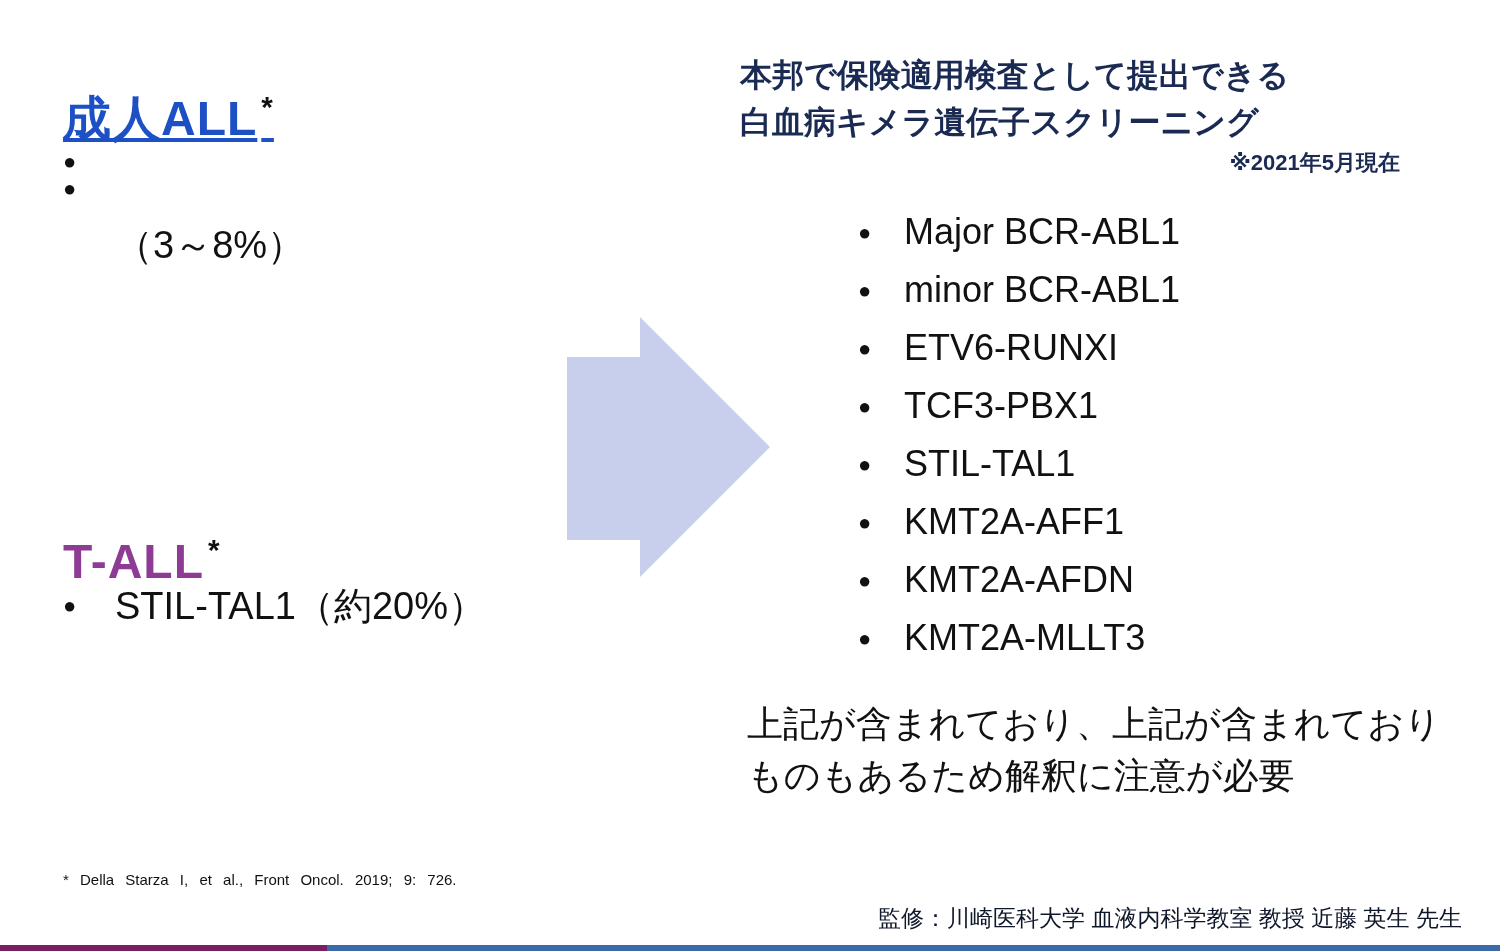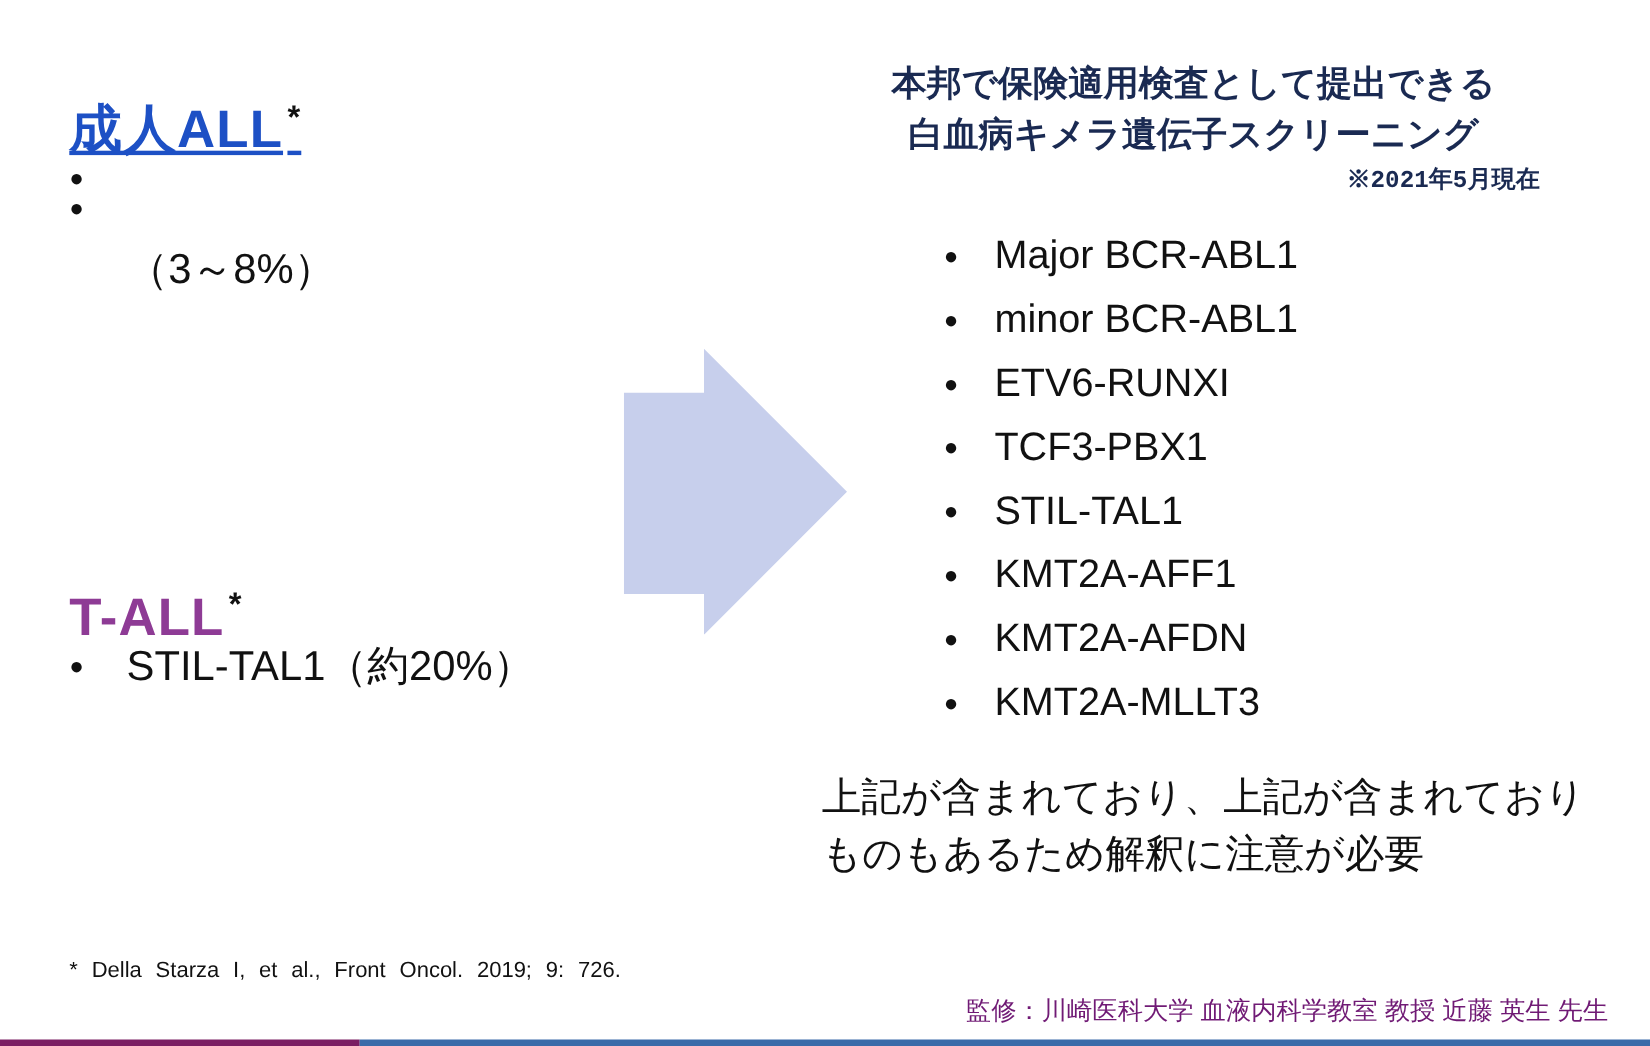--- a/index.html
+++ b/index.html
@@ -57,21 +57,21 @@
   .left-list li { margin-bottom: 27px; }
   .left-list .dot { top: 0px; }
 
   .tall-list { left: 63px; top: 578px; font-size: 38px; line-height: 56px; }
   .tall-list .dot { top: 0px; }
 
   .footnote {
     position: absolute;
     left: 63px;
     top: 871px;
-    font-size: 20px;
+    font-size: 15px;
     word-spacing: 7px;
     color: #111111;
   }
 
   
   .arrow {
     position: absolute;
     left: 567px;
     top: 317px;
     width: 203px;
@@ -79,57 +79,56 @@
     background: #c7cfec;
     clip-path: polygon(0 40px, 73px 40px, 73px 0, 100% 50%, 73px 100%, 73px 223px, 0 223px);
   }
 
   
   .right-title {
     position: absolute;
     left: 740px;
     top: 52px;
     width: 690px;
-    text-align: center;
+    text-align: left;
     font-size: 32px;
     font-weight: bold;
     color: #1a2a52;
     line-height: 47px;
   }
   .date-note {
     position: absolute;
     left: 1000px;
     top: 148px;
     width: 400px;
     text-align: right;
     font-size: 22px;
     font-weight: bold;
     color: #1a2a52;
-    font-family: Liberation Mono, monospace;
   }
 
   .gene-list { left: 858px; top: 203px; font-size: 36px; line-height: 58px; }
   .gene-list li { padding-left: 46px; }
   .gene-list .dot { top: 1px; }
 
   .caution {
     position: absolute;
     left: 747px;
     top: 698px;
     font-size: 36px;
     line-height: 52px;
     color: #111111;
   }
 
   .supervisor {
     position: absolute;
     right: 38px;
     top: 903px;
     font-size: 23px;
-    color: #701a75;
+    color: #0f172a;
   }
 
   
   .bar { position: absolute; bottom: 0; height: 6px; }
   .bar-purple { left: 0; width: 327px; background: #7b1e63; }
   .bar-blue   { left: 327px; width: 1173px; background: #3a6ba9; }
 </style>
 </head>
 <body>
 

